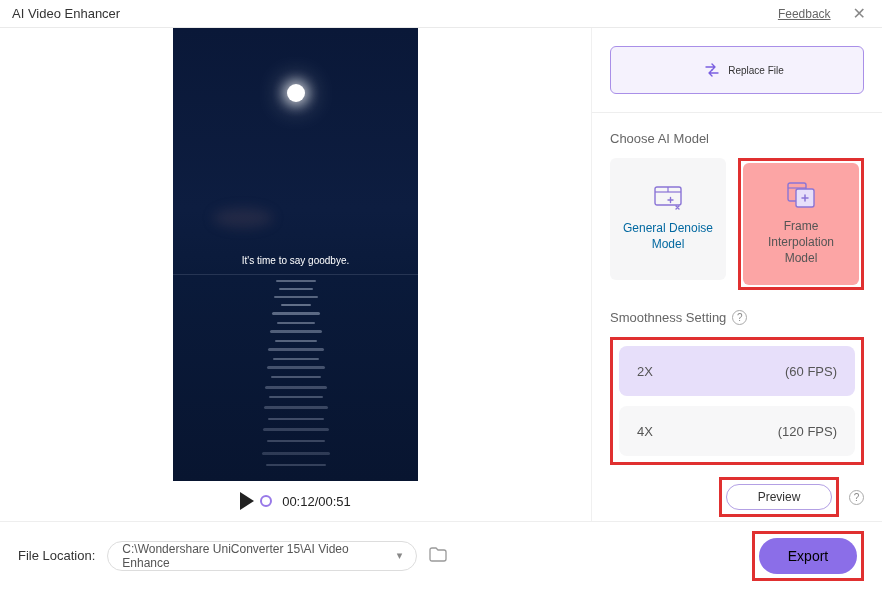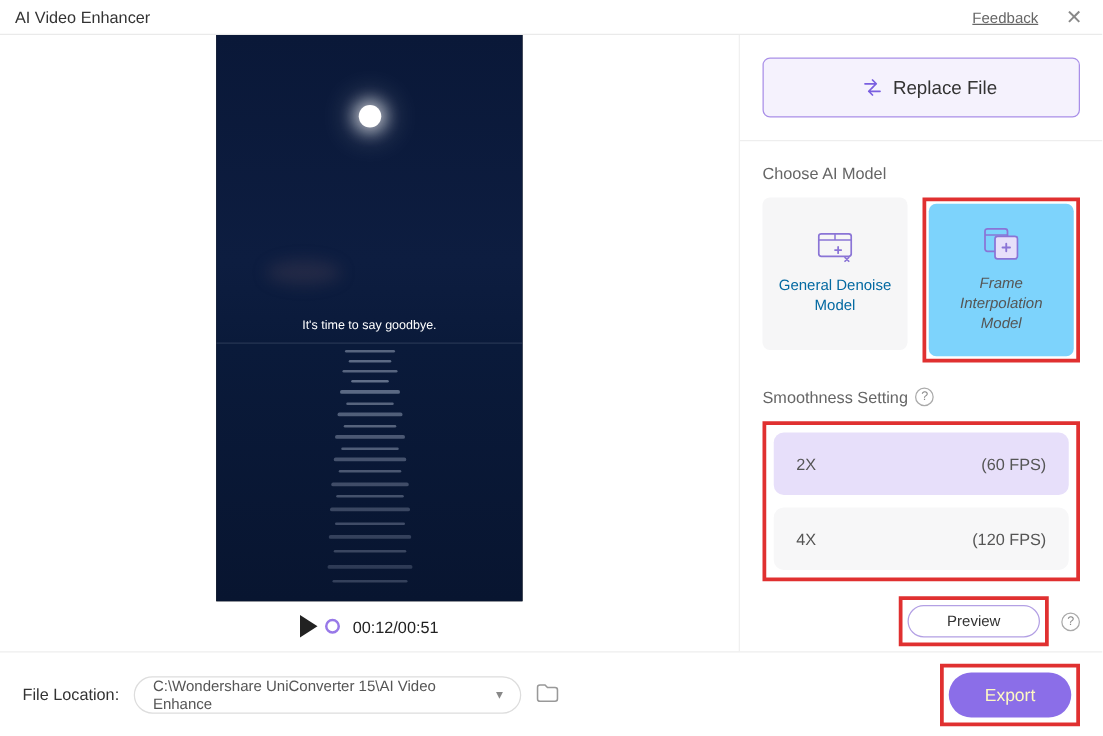--- a/index.html
+++ b/index.html
@@ -25,31 +25,31 @@
     
     .controls { height: 40px; display: flex; align-items: center; padding: 0 14px; gap: 12px; }
     .play-btn { width: 0; height: 0; border-left: 14px solid #222; border-top: 9px solid transparent; border-bottom: 9px solid transparent; cursor: pointer; }
     .slider-track { flex: 1; height: 4px; background: #e4e0ef; border-radius: 3px; position: relative; cursor: pointer; }
     .slider-fill { position: absolute; left: 0; top: 0; height: 4px; background: #9879e8; border-radius: 3px; width: 23%; }
     .slider-thumb { position: absolute; left: 23%; top: 50%; transform: translate(-50%, -50%); width: 12px; height: 12px; border-radius: 50%; background: #fff; border: 2px solid #9879e8; }
     .time-display { font-size: 13px; color: #222; margin-left: 4px; }
     
     .right-pane { flex: 1; padding: 18px 18px 10px 18px; border-left: 1px solid #f0f0f0; }
     
-    .replace-btn { width: 100%; height: 48px; border: 1px solid #a98fe8; border-radius: 6px; background: #f5f2fd; display: flex; align-items: center; justify-content: center; gap: 8px; cursor: pointer; color: #333; font-size: 15px; padding-left: 14px; }
+    .replace-btn { width: 100%; height: 48px; border: 1px solid #a98fe8; border-radius: 6px; background: #f5f2fd; display: flex; align-items: center; justify-content: center; gap: 8px; cursor: pointer; color: #333; font-size: 10px; padding-left: 14px; }
     
     .divider { height: 1px; background: #eee; margin: 18px -18px; }
     
     .section-label { font-size: 13px; color: #666; margin-bottom: 12px; display: flex; align-items: center; gap: 6px; }
     
     .models { display: flex; gap: 12px; }
     .hl-box { border: 3px solid #e03030; padding: 2px; }
     .model-card { width: 116px; height: 122px; border-radius: 6px; display: flex; flex-direction: column; align-items: center; justify-content: center; gap: 10px; cursor: pointer; font-size: 12px; text-align: center; line-height: 1.35; padding: 0 8px; }
     .model-card.plain { background: #f6f6f7; color: #0369a1; }
-    .model-card.selected { background: #7dd3fc; color: #555; font-style: italic; }
+    .model-card.selected { background: #fca5a5; color: #555; }
     .model-icon svg { display: block; }
     
     .smooth-section { margin-top: 20px; }
     .options-hl { border: 3px solid #e03030; padding: 6px; }
     .option { height: 50px; border-radius: 8px; display: flex; align-items: center; justify-content: space-between; padding: 0 18px; cursor: pointer; font-size: 13px; color: #555; }
     .option.selected { background: #e7dffa; }
     .option.plain { background: #f7f7f8; }
     .options-hl .option + .option { margin-top: 10px; }
     
     .preview-row { margin-top: 12px; display: flex; align-items: center; gap: 10px; justify-content: flex-end; }
@@ -59,21 +59,21 @@
     .help-icon { width: 15px; height: 15px; border: 1.2px solid #aaa; border-radius: 50%; display: inline-flex; align-items: center; justify-content: center; font-size: 10px; color: #888; cursor: pointer; }
     
     .bottom-bar { height: 68px; border-top: 1px solid #eee; display: flex; align-items: center; padding: 0 18px; justify-content: space-between; }
     .loc-left { display: flex; align-items: center; gap: 12px; }
     .loc-label { font-size: 13px; color: #333; }
     .loc-select { width: 310px; height: 30px; border: 1px solid #ddd; border-radius: 15px; background: #fff; padding: 0 14px; display: flex; align-items: center; justify-content: space-between; font-size: 12px; color: #555; cursor: pointer; }
     .chev { font-size: 11px; color: #888; }
     .folder-icon { cursor: pointer; color: #888; }
     
     .export-hl { border: 3px solid #e03030; padding: 4px; }
-    .export-btn { width: 98px; height: 36px; border-radius: 18px; background: #8b6ee8; color: #fef9c3; font-size: 14px; border: none; cursor: pointer; display: flex; align-items: center; justify-content: center; }
+    .export-btn { width: 98px; height: 36px; border-radius: 18px; background: #8b6ee8; color: #000000; font-size: 14px; border: none; cursor: pointer; display: flex; align-items: center; justify-content: center; }
   </style>
 </head>
 <body>
 
 <div class="titlebar">
   <div class="titlebar-left">AI Video Enhancer</div>
   <div class="titlebar-right">
     <span class="feedback-link">Feedback</span>
     <span class="close-btn">✕</span>
   </div>

